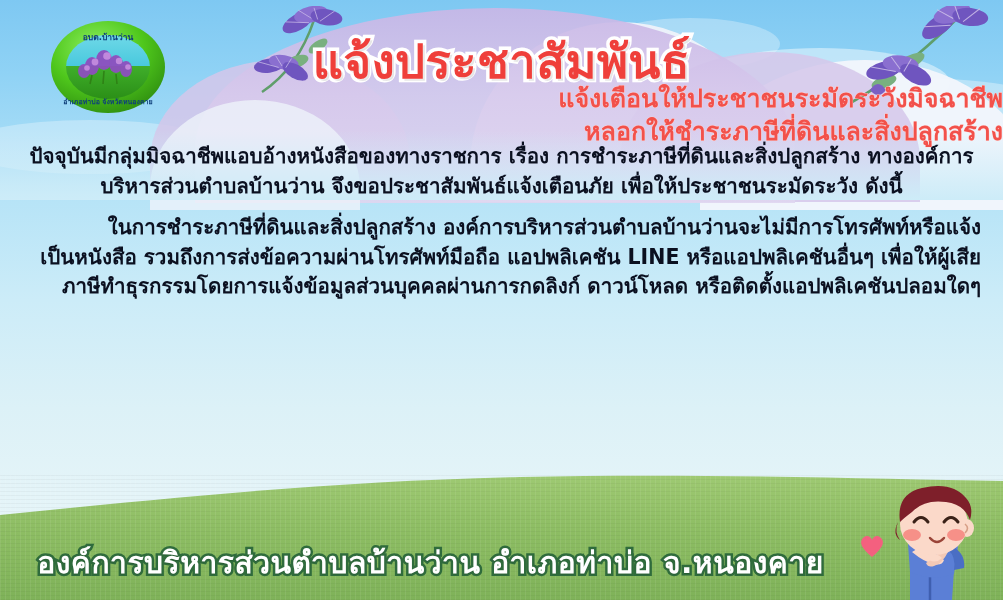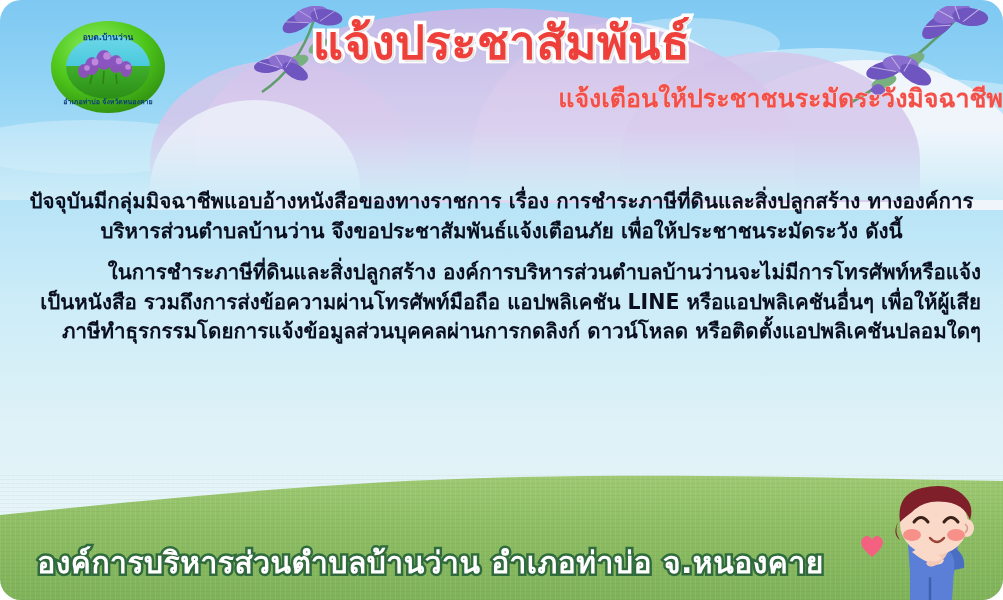--- a/index.html
+++ b/index.html
@@ -18,21 +18,20 @@
     height: 600px;
     overflow: hidden;
     background: linear-gradient(to bottom,
         #7ec8f2 0%,
         #8fd2f5 12%,
         #b5e3f7 32%,
         #ccecf8 50%,
         #dcf1f7 68%,
         #e4f4f8 82%,
         #e8f6f8 100%);
-    border-radius: 21px;
   }
   .cloud-soft {
     position: absolute;
     background: rgba(255,255,255,0.45);
     border-radius: 50%;
     pointer-events: none;
   }
   .cloud-a { left: 690px; top: 48px;  width: 260px; height: 70px; }
   .cloud-b { left: 760px; top: 78px;  width: 300px; height: 60px; background: rgba(255,255,255,0.35); }
   .cloud-c { left: 600px; top: 18px;  width: 180px; height: 52px; background: rgba(255,255,255,0.30); }
@@ -147,20 +146,21 @@
     font-weight: bold;
     line-height: 1.05;
     color: #ef3f3a;
     letter-spacing: 0.5px;
     padding: 0 10px;
     -webkit-text-stroke: 7px #ffffff;
     paint-order: stroke fill;
     text-shadow:
        0 0 2px #ffffff,
        2px 2px 0 rgba(0,0,0,0.10);
+    margin-top: 19px;
   }
 
   .subtitle-wrap {
     position: absolute;
     left: 0;
     top: 82px;
     width: 1003px;
     text-align: right;
     pointer-events: none;
   }
@@ -180,21 +180,21 @@
     left: 22px;
     top: 142px;
     width: 959px;
     color: #0b1020;
     font-family: "DejaVu Sans", "Liberation Sans", sans-serif;
     font-size: 20.5px;
     font-weight: bold;
     line-height: 1.44;
   }
   .para { margin: 0 0 12px 0; }
-  .para.lead { text-align: center; margin-top: 45px; }
+  .para.lead { text-align: center; }
   .para.indent { text-indent: 56px; text-align: right; }
 
   
   .footer-wrap {
     position: absolute;
     left: 0;
     bottom: 14px;
     width: 861px;
     text-align: center;
     pointer-events: none;
@@ -360,20 +360,21 @@
       </g>
     </svg>
   </div>
 
   <div class="headline-wrap">
     <span class="headline">แจ้งประชาสัมพันธ์</span>
   </div>
 
   <div class="subtitle-wrap">
     <div class="subtitle-line">แจ้งเตือนให้ประชาชนระมัดระวังมิจฉาชีพ</div>
+    <div class="subtitle-line">หลอกให้ชำระภาษีที่ดินและสิ่งปลูกสร้าง</div>
   </div>
 
   <div class="body-copy">
     <p class="para lead">ปัจจุบันมีกลุ่มมิจฉาชีพแอบอ้างหนังสือของทางราชการ เรื่อง การชำระภาษีที่ดินและสิ่งปลูกสร้าง ทางองค์การบริหารส่วนตำบลบ้านว่าน จึงขอประชาสัมพันธ์แจ้งเตือนภัย เพื่อให้ประชาชนระมัดระวัง ดังนี้</p>
     <p class="para indent">ในการชำระภาษีที่ดินและสิ่งปลูกสร้าง องค์การบริหารส่วนตำบลบ้านว่านจะไม่มีการโทรศัพท์หรือแจ้งเป็นหนังสือ รวมถึงการส่งข้อความผ่านโทรศัพท์มือถือ แอปพลิเคชัน LINE หรือแอปพลิเคชันอื่นๆ เพื่อให้ผู้เสียภาษีทำธุรกรรมโดยการแจ้งข้อมูลส่วนบุคคลผ่านการกดลิงก์ ดาวน์โหลด หรือติดตั้งแอปพลิเคชันปลอมใดๆ</p>
   </div>
 
   <div class="grass">
     <svg viewBox="0 0 1003 125" width="1003" height="125" preserveAspectRatio="none" aria-hidden="true">
       <defs>

